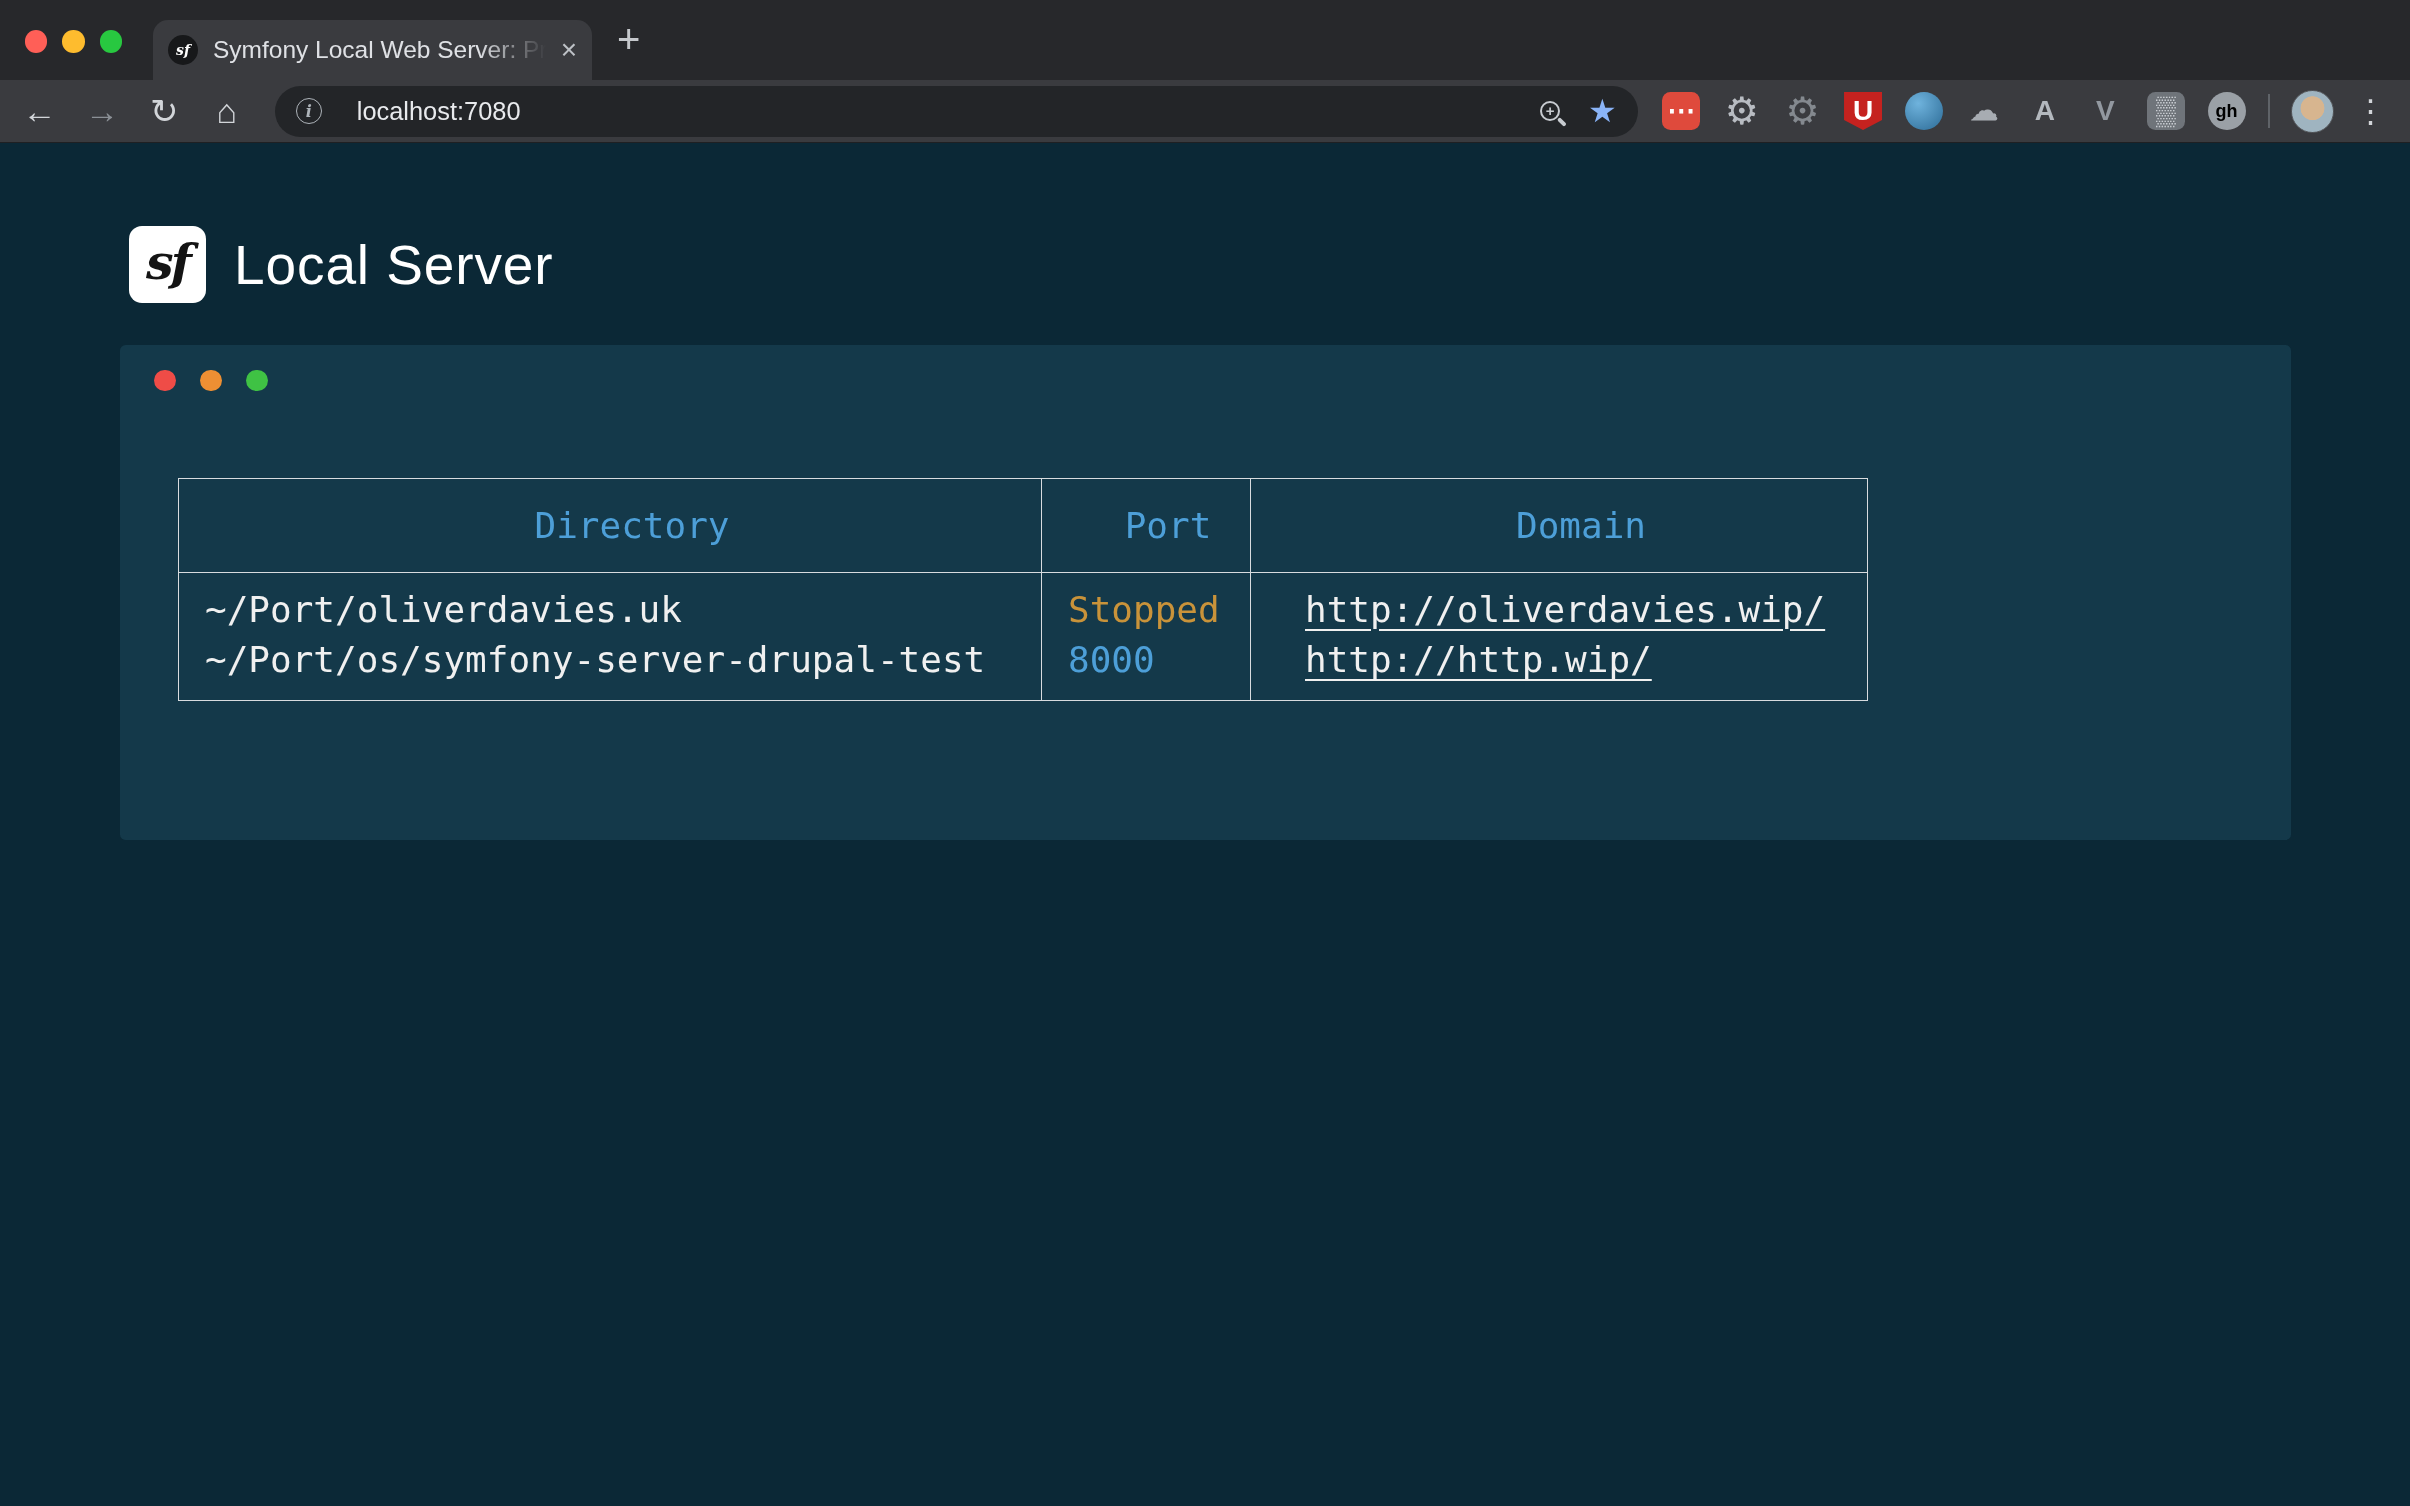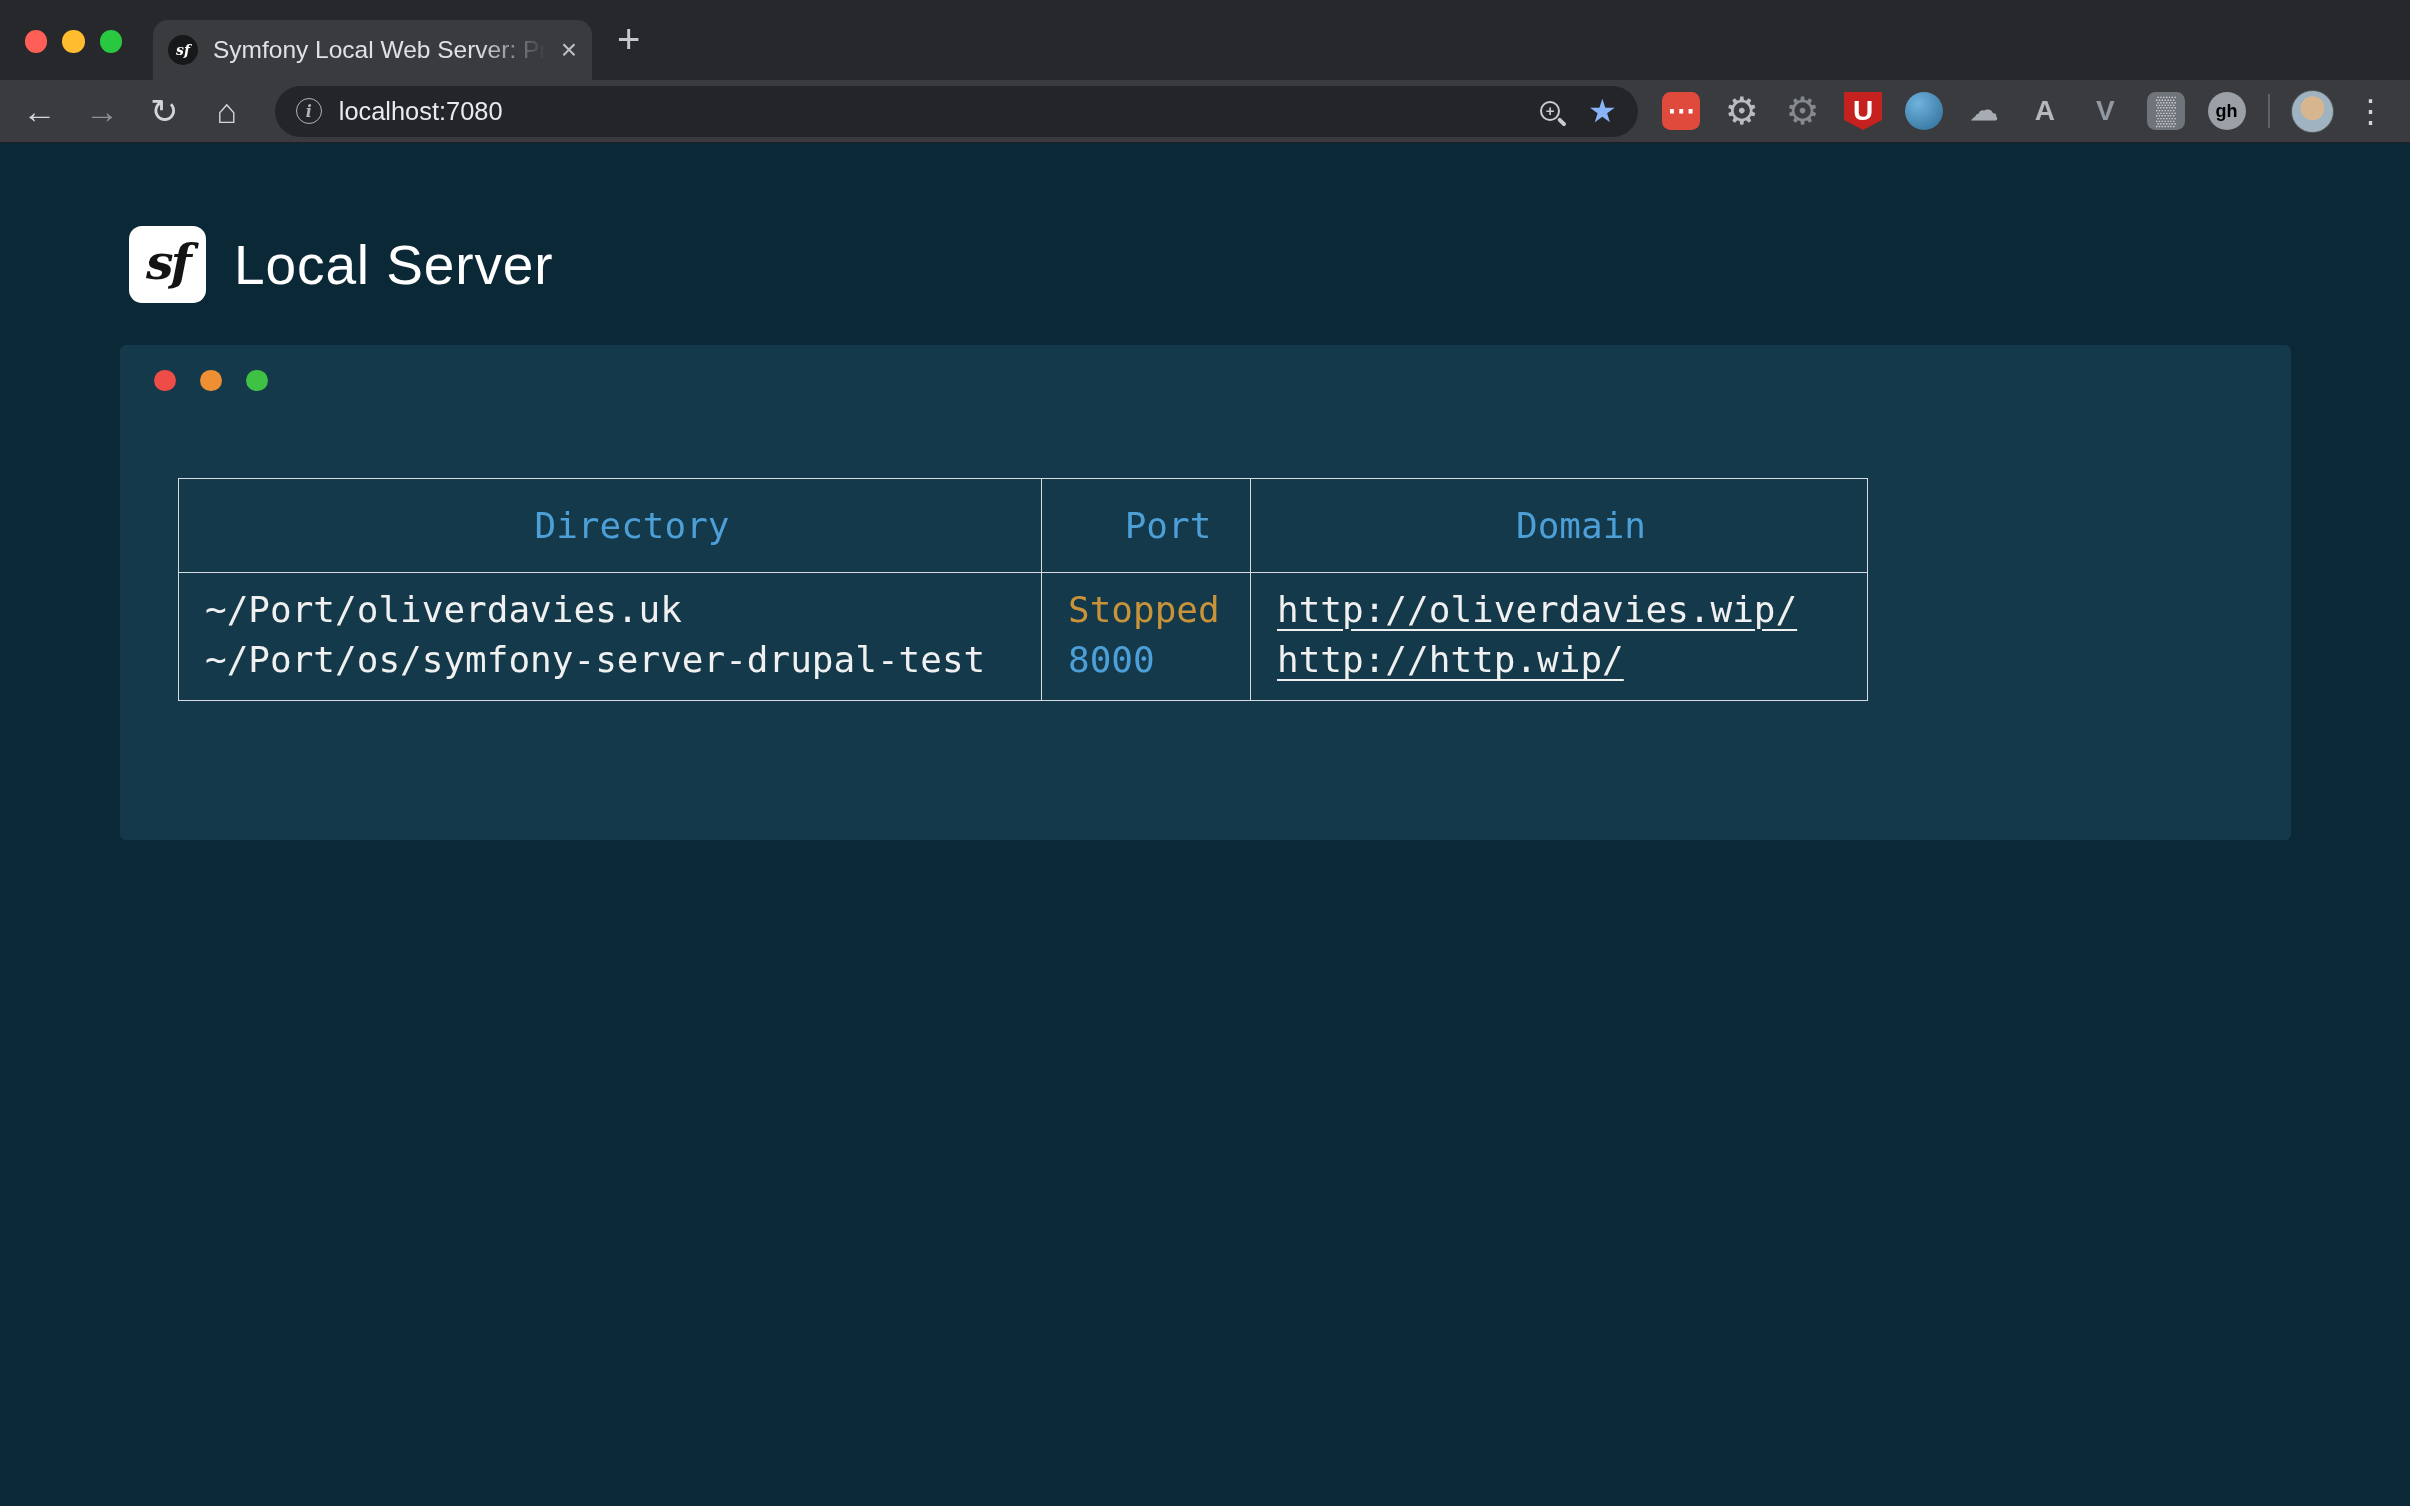--- a/index.html
+++ b/index.html
@@ -47,21 +47,21 @@
   .omnibox {
     width:1363px; height:51px; border-radius:25.4px; background:#232528;
     display:flex; align-items:center; padding:0 21px; margin-left:12.2px;
     color:#e8eaed; flex:none;
   }
   .info-icon {
     width:26px; height:26px; border:1.9px solid #aeb4ba; border-radius:50%;
     display:flex; align-items:center; justify-content:center; flex:none;
   }
   .info-icon i { font:italic 700 16px "DejaVu Serif", serif; color:#aeb4ba; }
-  .url { margin-left:17px; font-size:25.4px; flex:1; white-space:nowrap; }
+  .url { margin-left:35px; font-size:25.4px; flex:1; white-space:nowrap; }
   .zoom-glass { position:relative; width:20px; height:20px; border:2.8px solid #c7cbd0; border-radius:50%; margin-right:28px; flex:none; }
   .zoom-glass::before { content:"+"; position:absolute; top:50%; left:50%; transform:translate(-50%,-54%); font-size:15px; font-weight:bold; color:#c7cbd0; }
   .zoom-glass::after { content:""; position:absolute; width:3.8px; height:10.4px; background:#c7cbd0; right:-5.6px; bottom:-8.5px; transform:rotate(-45deg); border-radius:1.9px; }
   .star { font-size:32px; color:#8ab4f8; flex:none; line-height:1; }
   .extrow { display:flex; align-items:center; gap:22.6px; margin-left:24.5px; flex:none; }
   .ext {
     width:38px; height:38px; display:flex; align-items:center; justify-content:center;
     font-size:28px; font-weight:bold; flex:none; line-height:1;
   }
   .ext.gear { font-size:38px; font-weight:normal; }
@@ -115,21 +115,21 @@
   }
   .servers tbody tr:first-child td { padding-top:9.4px; }
   .servers tbody tr:last-child td { padding-bottom:17px; }
   .stopped { color:var(--status_orange,#c9933a); }
   a.port-link {
     color:var(--accent_blue,#4d9fd8); 
     text-underline-offset:6.6px; text-decoration-thickness:1.9px; cursor:pointer;
   }
   a.domain-link {
     color:var(--link_white,#f0f0f0); text-decoration:underline;
-    text-underline-offset:6.6px; text-decoration-thickness:1.9px; cursor:pointer;
+    text-underline-offset:6.6px; text-decoration-thickness:1.9px; cursor:pointer;margin-left:28px;
   }
 </style>
 </head>
 <body>
 
 <div class="window">
 
   <div class="tabstrip">
     <div class="traffic">
       <span class="tl" style="background: rgb(255, 95, 87);"></span>

